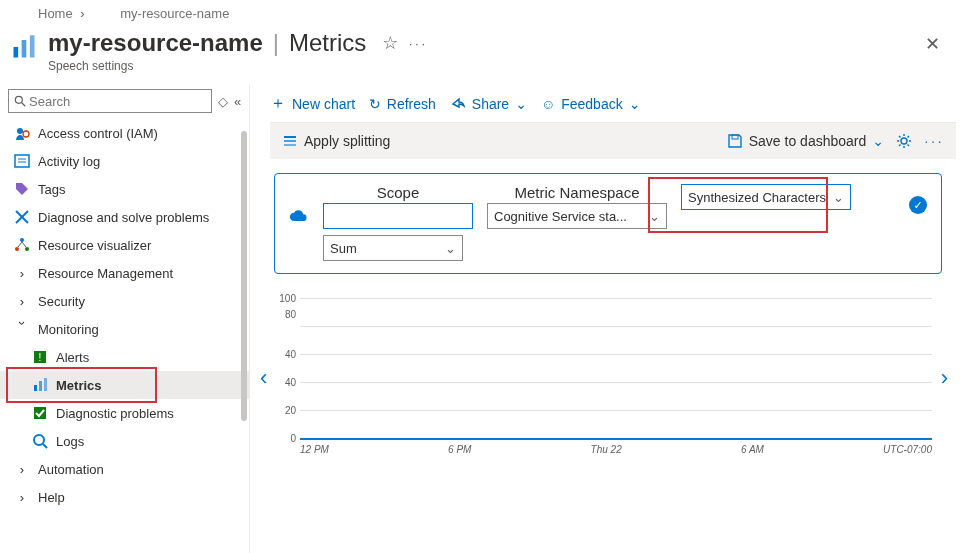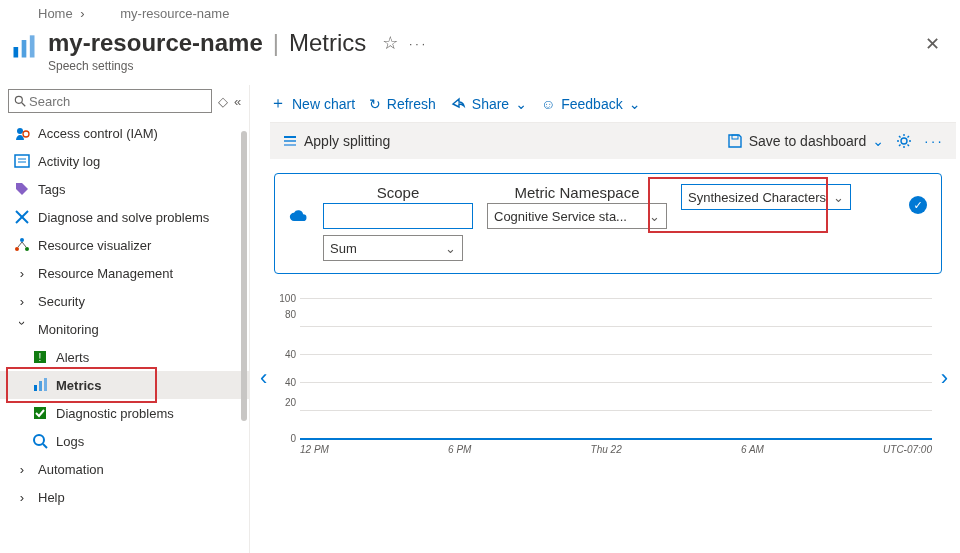--- a/index.html
+++ b/index.html
@@ -340,21 +340,21 @@
 
       <div class="grid-line" style="top: 0px;"></div>
           <div class="ylab" style="top: 0px;">100</div>
           <div class="grid-line" style="top: 28px;"></div>
           <div class="ylab" style="top: 16px;">80</div>
           <div class="grid-line" style="top: 56px;"></div>
           <div class="ylab" style="top: 56px;">40</div>
           <div class="grid-line" style="top: 84px;"></div>
           <div class="ylab" style="top: 84px;">40</div>
           <div class="grid-line" style="top: 112px;"></div>
-          <div class="ylab" style="top: 104px;">20</div>
+          <div class="ylab" style="top: 112px;">20</div>
           <div class="grid-line axis" style="top: 140px;"></div>
           <div class="ylab" style="top: 140px;">0</div>
           <div class="xaxis" style="top: 146px; font-style: italic;">
             <span>12 PM</span>
             <span>6 PM</span>
             <span>Thu 22</span>
             <span>6 AM</span>
             <span class="tz">UTC-07:00</span>
           </div>
         </div>

